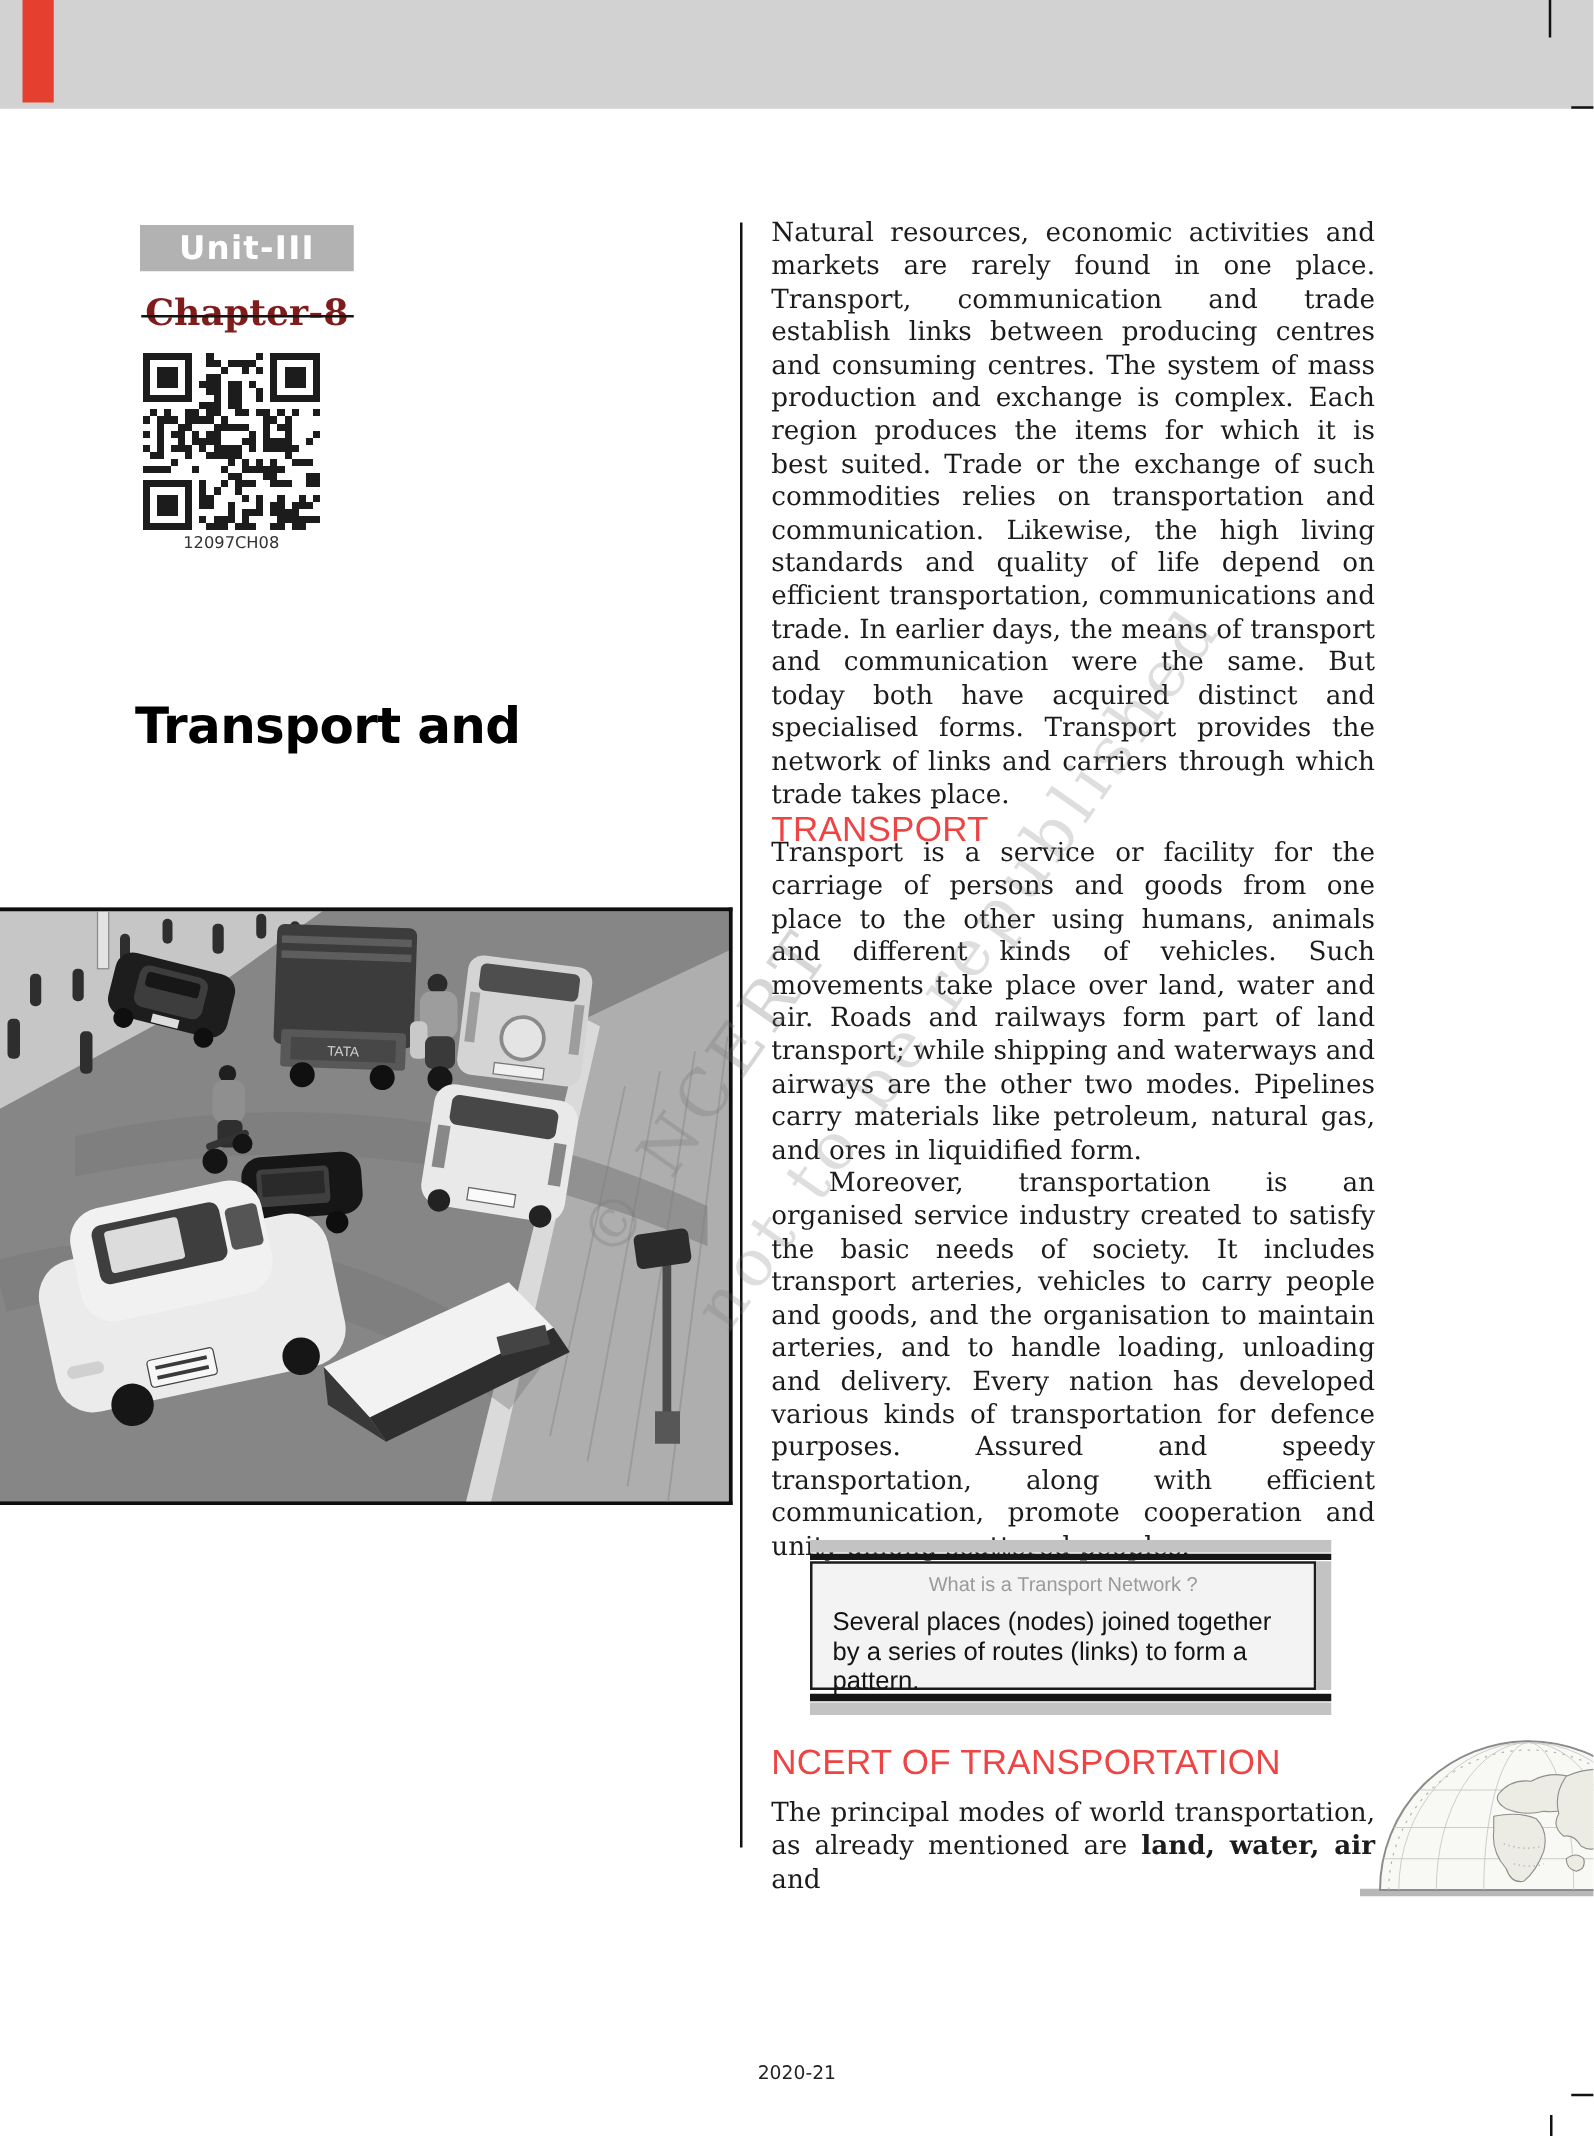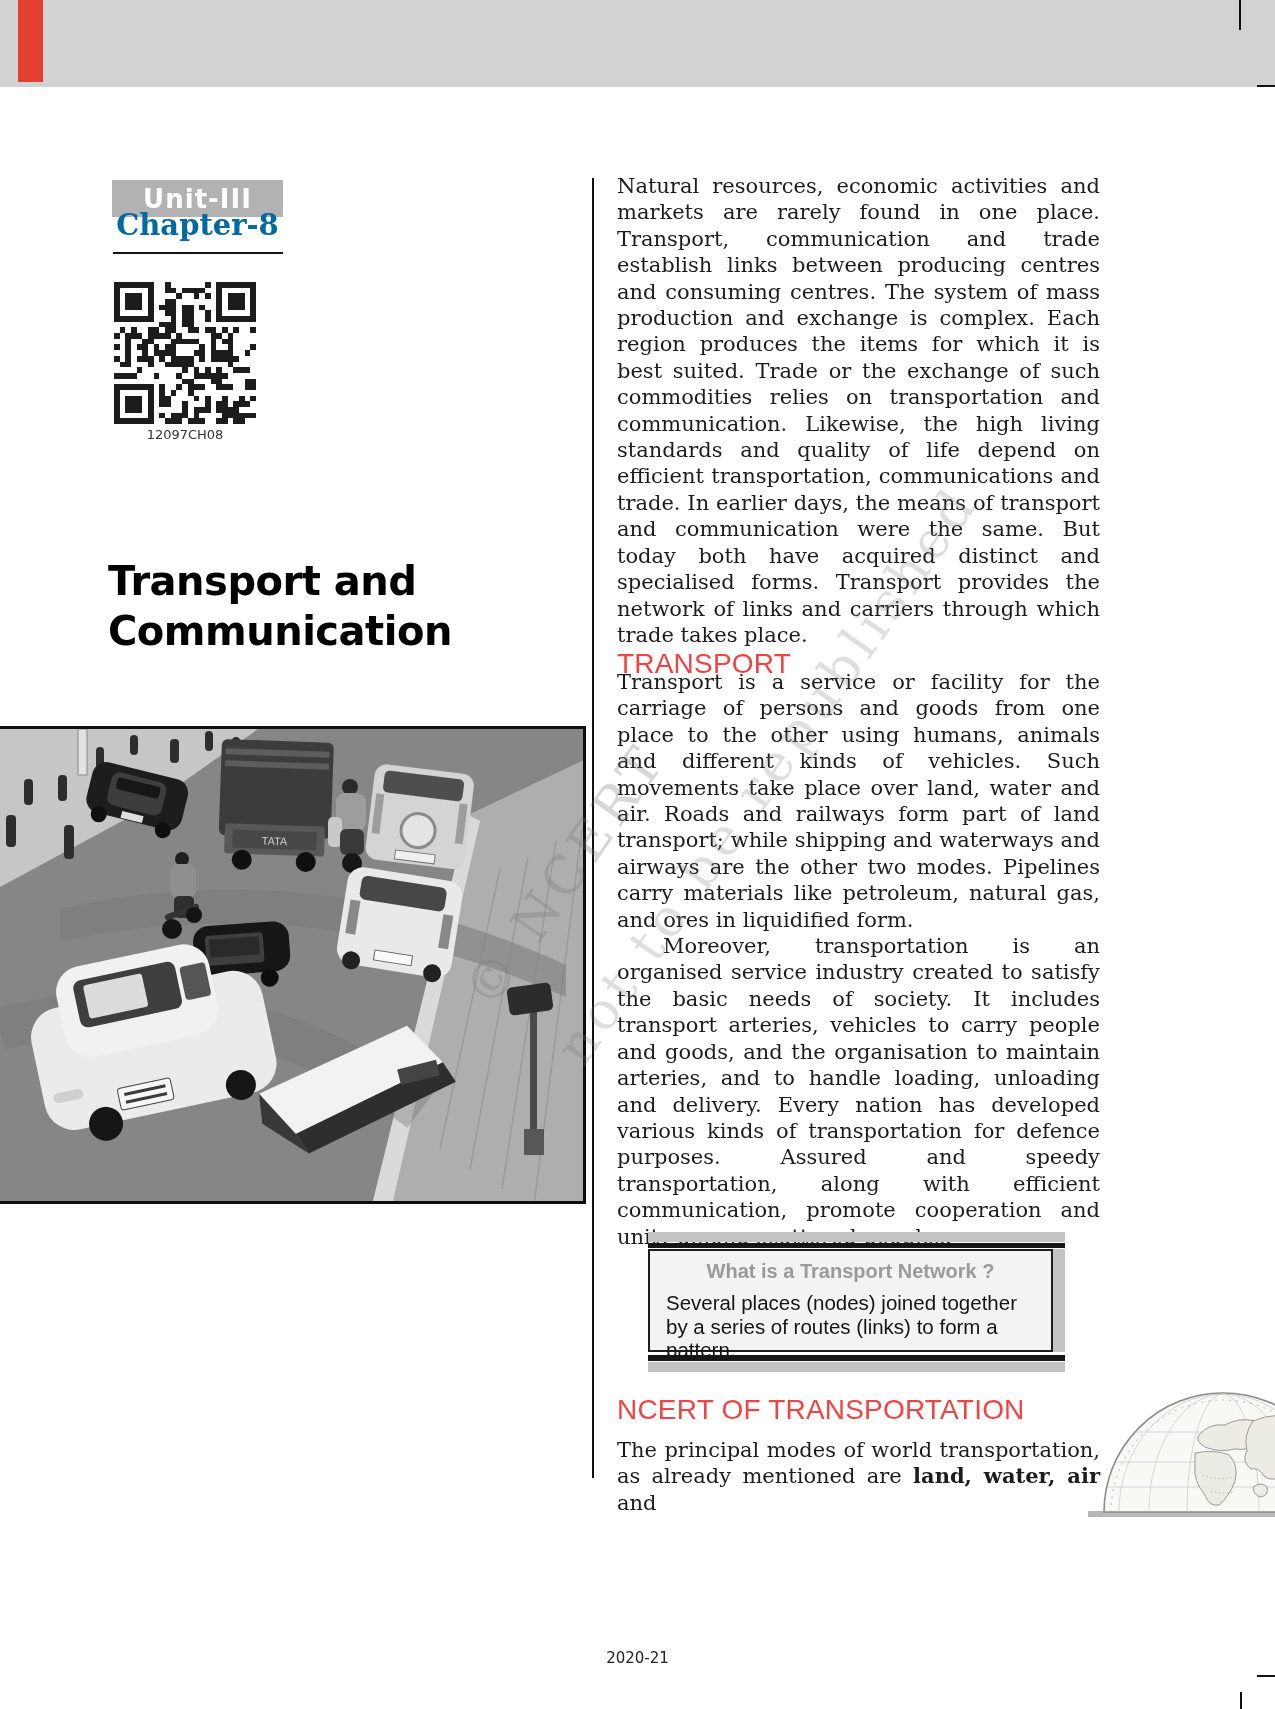--- a/index.html
+++ b/index.html
@@ -11,22 +11,22 @@
   .crop{position:absolute;background:#111;z-index:2;}
   .crop.tv{left:1239px;top:0;width:2px;height:30px;}
   .crop.th{left:1257px;top:85px;width:18px;height:2px;}
   .crop.bh{left:1257px;top:1675px;width:18px;height:2px;}
   .crop.bv{left:1240px;top:1692px;width:2px;height:17px;}
   
   .unit-badge{position:absolute;left:112px;top:180px;width:171px;height:37px;background:#b2b2b2;
       display:flex;align-items:center;justify-content:center;}
   .unit-badge span{color:#fff;font-weight:bold;font-size:26px;letter-spacing:1px;
       font-family:"DejaVu Sans",sans-serif;}
-  .chapter-label{position:absolute;left:112px;top:208px;width:171px;text-align:center;
-      font-family:"DejaVu Serif",serif;font-weight:bold;font-size:29px;color:#0369a1;}
+  .chapter-label{position:absolute;left:112px;top:233px;width:171px;text-align:center;
+      font-family:"DejaVu Serif",serif;font-weight:bold;font-size:29px;color:#7f1d1d;}
   .chapter-rule{position:absolute;left:113px;top:252px;width:170px;height:2px;background:#141414;}
   
   .qr{position:absolute;left:112px;top:282px;width:146px;height:142px;}
   .qr-caption{position:absolute;left:112px;top:427px;width:146px;text-align:center;
       font-size:13px;color:#333;font-family:"DejaVu Sans",sans-serif;}
   
   .chapter-title{position:absolute;left:108px;top:556px;font-family:"DejaVu Sans",sans-serif;
       font-weight:bold;font-size:40px;line-height:50px;letter-spacing:-0.5px;color:#000000;}
   
   .photo-frame{position:absolute;left:0;top:726px;width:586px;height:478px;box-sizing:border-box;
@@ -40,21 +40,21 @@
   .para p{margin:0;}
   .para p.indent{text-indent:46px;}
   .sec-head{position:absolute;left:617px;font-family:"Liberation Sans",sans-serif;
       font-weight:normal;font-size:28px;letter-spacing:0.2px;color:#ef4444;}
   
   .nb-bar{position:absolute;left:648px;width:417px;height:10px;background:#c3c3c3;}
   .nb-rule{position:absolute;left:648px;width:417px;background:#161616;}
   .nb-core{position:absolute;left:648px;top:1249px;width:405px;height:103px;box-sizing:border-box;
       border:2px solid #1c1c1c;background:#f3f3f3;padding:7px 16px 0 16px;}
   .nb-shadow{position:absolute;left:1053px;top:1249px;width:12px;height:103px;background:#c3c3c3;}
-  .nb-head{text-align:center;font-weight:bold;font-size:20px;color:#9a9a9a;
+  .nb-head{text-align:center;font-weight:normal;font-size:16px;color:#9a9a9a;
       font-family:"Liberation Sans",sans-serif;margin:2px 0 8px 0;}
   .nb-body{font-size:20.5px;line-height:23.5px;color:#141414;font-family:"Liberation Sans",sans-serif;}
   
   .globe{position:absolute;left:1103px;top:1391px;z-index:1;}
   .globe-bar{position:absolute;left:1088px;top:1511px;width:187px;height:6px;background:#b7b7b7;}
   
   .footer-year{position:absolute;left:0;top:1649px;width:1275px;text-align:center;
       font-size:15px;color:#222;font-family:"DejaVu Sans",sans-serif;}
   
   .wm{position:absolute;white-space:nowrap;text-align:center;z-index:6;pointer-events:none;
@@ -95,21 +95,20 @@
       <rect x="2" y="2" width="3" height="3"></rect>
         <rect x="20" y="2" width="3" height="3"></rect>
         <rect x="2" y="20" width="3" height="3"></rect>
     </g>
     <path id="qr-modules" fill="#1c1c1c" d="M9 0h1v1h-1zM16 0h1v1h-1zM9 1h1v1h-1zM10 1h1v1h-1zM12 1h1v1h-1zM13 1h1v1h-1zM14 1h1v1h-1zM15 1h1v1h-1zM11 2h1v1h-1zM14 2h1v1h-1zM16 2h1v1h-1zM9 3h1v1h-1zM10 3h1v1h-1zM8 4h1v1h-1zM9 4h1v1h-1zM10 4h1v1h-1zM12 4h1v1h-1zM13 4h1v1h-1zM15 4h1v1h-1zM9 5h1v1h-1zM10 5h1v1h-1zM12 5h1v1h-1zM13 5h1v1h-1zM16 5h1v1h-1zM10 6h1v1h-1zM12 6h1v1h-1zM13 6h1v1h-1zM16 6h1v1h-1zM8 7h1v1h-1zM9 7h1v1h-1zM10 7h1v1h-1zM12 7h1v1h-1zM13 7h1v1h-1zM1 8h1v1h-1zM3 8h1v1h-1zM6 8h1v1h-1zM7 8h1v1h-1zM9 8h1v1h-1zM10 8h1v1h-1zM13 8h1v1h-1zM14 8h1v1h-1zM16 8h1v1h-1zM17 8h1v1h-1zM19 8h1v1h-1zM21 8h1v1h-1zM24 8h1v1h-1zM0 9h1v1h-1zM2 9h1v1h-1zM3 9h1v1h-1zM4 9h1v1h-1zM6 9h1v1h-1zM7 9h1v1h-1zM8 9h1v1h-1zM9 9h1v1h-1zM11 9h1v1h-1zM17 9h1v1h-1zM18 9h1v1h-1zM20 9h1v1h-1zM2 10h1v1h-1zM5 10h1v1h-1zM6 10h1v1h-1zM10 10h1v1h-1zM11 10h1v1h-1zM12 10h1v1h-1zM13 10h1v1h-1zM14 10h1v1h-1zM17 10h1v1h-1zM19 10h1v1h-1zM20 10h1v1h-1zM0 11h1v1h-1zM2 11h1v1h-1zM4 11h1v1h-1zM5 11h1v1h-1zM7 11h1v1h-1zM9 11h1v1h-1zM10 11h1v1h-1zM15 11h1v1h-1zM17 11h1v1h-1zM20 11h1v1h-1zM24 11h1v1h-1zM2 12h1v1h-1zM5 12h1v1h-1zM7 12h1v1h-1zM8 12h1v1h-1zM9 12h1v1h-1zM10 12h1v1h-1zM14 12h1v1h-1zM15 12h1v1h-1zM17 12h1v1h-1zM18 12h1v1h-1zM19 12h1v1h-1zM20 12h1v1h-1zM23 12h1v1h-1zM0 13h1v1h-1zM2 13h1v1h-1zM4 13h1v1h-1zM5 13h1v1h-1zM6 13h1v1h-1zM8 13h1v1h-1zM10 13h1v1h-1zM11 13h1v1h-1zM12 13h1v1h-1zM13 13h1v1h-1zM15 13h1v1h-1zM17 13h1v1h-1zM18 13h1v1h-1zM19 13h1v1h-1zM20 13h1v1h-1zM21 13h1v1h-1zM1 14h1v1h-1zM2 14h1v1h-1zM6 14h1v1h-1zM9 14h1v1h-1zM10 14h1v1h-1zM11 14h1v1h-1zM12 14h1v1h-1zM13 14h1v1h-1zM20 14h1v1h-1zM4 15h1v1h-1zM12 15h1v1h-1zM14 15h1v1h-1zM16 15h1v1h-1zM18 15h1v1h-1zM21 15h1v1h-1zM22 15h1v1h-1zM23 15h1v1h-1zM0 16h1v1h-1zM1 16h1v1h-1zM2 16h1v1h-1zM3 16h1v1h-1zM7 16h1v1h-1zM11 16h1v1h-1zM14 16h1v1h-1zM15 16h1v1h-1zM16 16h1v1h-1zM17 16h1v1h-1zM18 16h1v1h-1zM19 16h1v1h-1zM12 17h1v1h-1zM13 17h1v1h-1zM17 17h1v1h-1zM18 17h1v1h-1zM23 17h1v1h-1zM24 17h1v1h-1zM8 18h1v1h-1zM11 18h1v1h-1zM13 18h1v1h-1zM14 18h1v1h-1zM15 18h1v1h-1zM18 18h1v1h-1zM19 18h1v1h-1zM20 18h1v1h-1zM23 18h1v1h-1zM24 18h1v1h-1zM8 19h1v1h-1zM10 19h1v1h-1zM13 19h1v1h-1zM8 20h1v1h-1zM9 20h1v1h-1zM14 20h1v1h-1zM16 20h1v1h-1zM19 20h1v1h-1zM22 20h1v1h-1zM24 20h1v1h-1zM8 21h1v1h-1zM9 21h1v1h-1zM12 21h1v1h-1zM16 21h1v1h-1zM18 21h1v1h-1zM19 21h1v1h-1zM21 21h1v1h-1zM22 21h1v1h-1zM23 21h1v1h-1zM12 22h1v1h-1zM14 22h1v1h-1zM15 22h1v1h-1zM16 22h1v1h-1zM18 22h1v1h-1zM19 22h1v1h-1zM20 22h1v1h-1zM21 22h1v1h-1zM8 23h1v1h-1zM10 23h1v1h-1zM11 23h1v1h-1zM12 23h1v1h-1zM14 23h1v1h-1zM19 23h1v1h-1zM20 23h1v1h-1zM21 23h1v1h-1zM22 23h1v1h-1zM23 23h1v1h-1zM24 23h1v1h-1zM9 24h1v1h-1zM10 24h1v1h-1zM11 24h1v1h-1zM13 24h1v1h-1zM14 24h1v1h-1zM15 24h1v1h-1zM18 24h1v1h-1zM19 24h1v1h-1zM21 24h1v1h-1zM22 24h1v1h-1z"></path>
   </svg>
   <div class="qr-caption">12097CH08</div>
 
   <div class="chapter-title">
     <div>Transport and</div>
-    <div>Communication</div>
   </div>
 
   <div class="photo-frame">
     <svg width="586" height="476" viewBox="0 0 586 476">
       <rect width="586" height="476" fill="#868686"></rect>
       <polygon points="0,0 258,0 148,78 0,158" fill="#c6c6c6"></polygon>
       <polygon points="468,86 586,30 586,476 372,476" fill="#aeaeae"></polygon>
       <polygon points="468,86 480,92 392,476 372,476" fill="#dadada"></polygon>
       <g stroke="#9b9b9b" stroke-width="1.5">
         <line x1="500" y1="140" x2="440" y2="420"></line>

